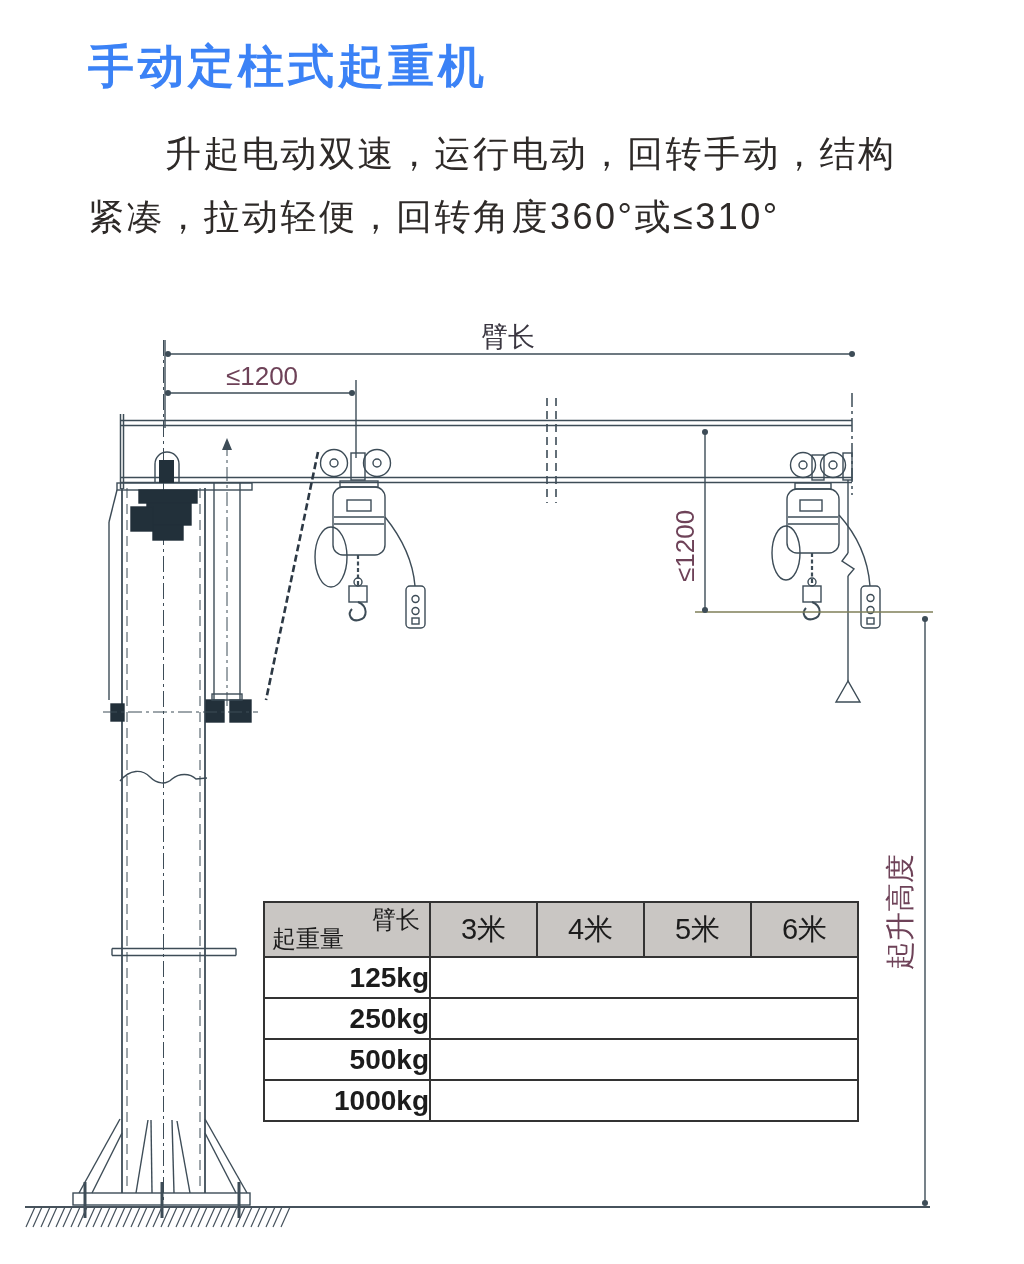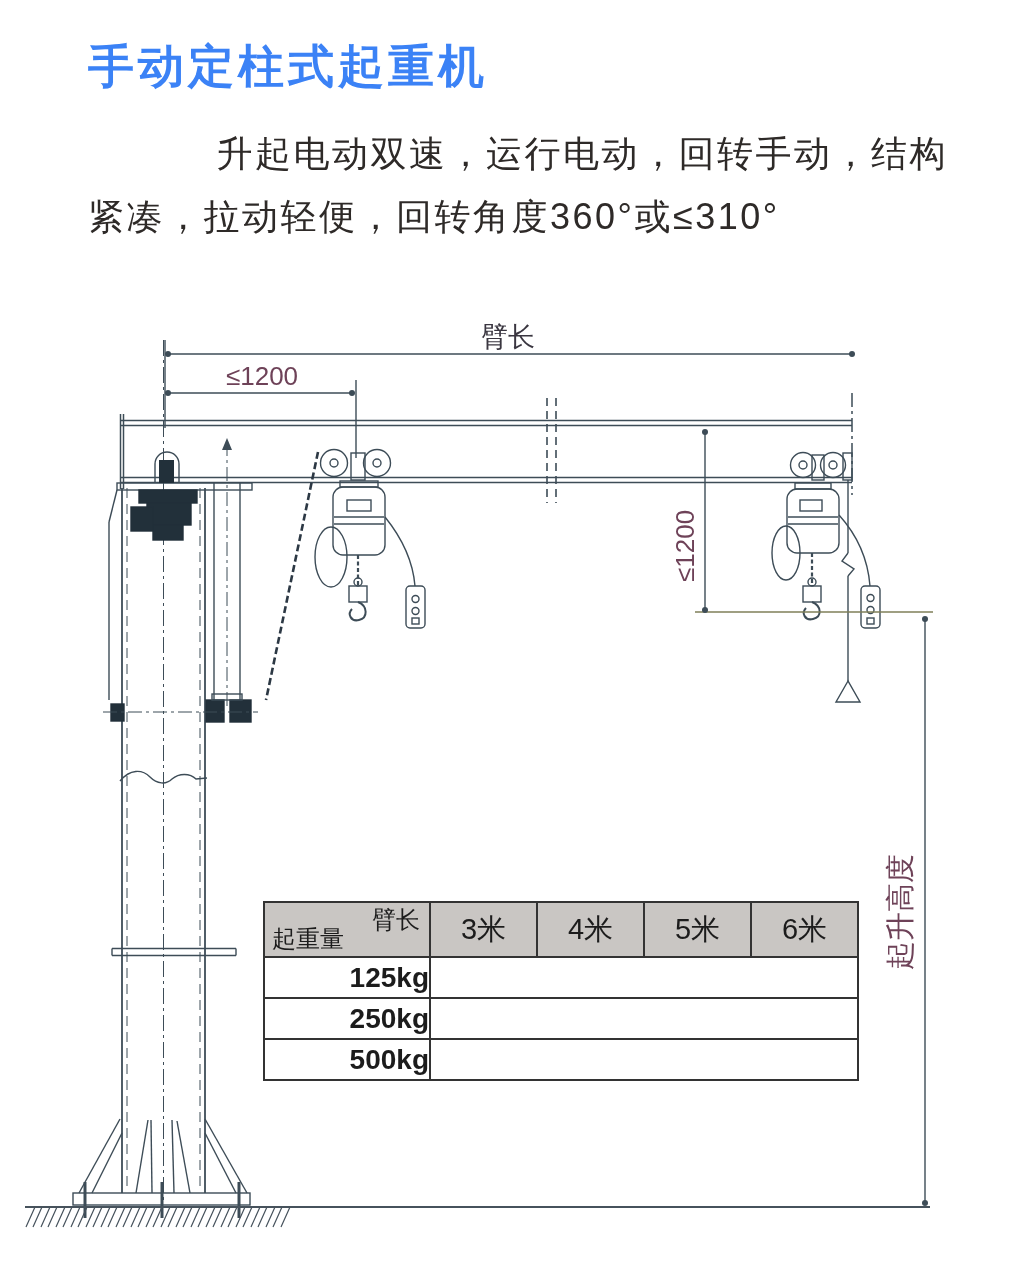--- a/index.html
+++ b/index.html
@@ -2,21 +2,21 @@
 <html><head>
 <meta charset="utf-8">
 <style>
   html,body{margin:0;padding:0;background:#ffffff;}
   #page{position:relative;width:1024px;height:1264px;background:#ffffff;overflow:hidden;
         font-family:"Liberation Sans","DejaVu Sans",sans-serif;}
   #doc-title{position:absolute;left:88px;top:36px;font-size:46px;font-weight:700;
              letter-spacing:4px;color:#3b82f6;margin:0;}
   .intro{position:absolute;left:88px;top:122px;width:860px;font-size:36px;color:#2e2a28;
          letter-spacing:2.5px;line-height:63px;}
-  .intro .l1{padding-left:77px;text-align:right;}
+  .intro .l1{padding-left:77px;}
   #drawing{position:absolute;left:0;top:310px;}
 
   
   #spec-table{position:absolute;left:263px;top:901px;border-collapse:collapse;table-layout:fixed;}
   #spec-table td{border:2px solid #333333;padding:0;text-align:center;vertical-align:middle;
                  color:#1c1c1c;background:#ffffff;}
   #spec-table tr.head td{background:#c9c6c3;height:53px;font-size:29px;font-weight:500;}
   #spec-table td.corner{position:relative;width:164px;
       background:linear-gradient(to bottom right,#c9c6c3 calc(50% - 1.6px),#333 calc(50% - 1.6px),#333 calc(50% + 1.6px),#c9c6c3 calc(50% + 1.6px));}
   .corner-top{position:absolute;top:1px;right:9px;font-size:24px;font-weight:500;color:#1c1c1c;}
@@ -218,16 +218,20 @@
       <td class="datacell" colspan="4"></td>
     </tr>
     <tr class="body">
       <td class="rowlabel">250kg</td>
       <td class="datacell" colspan="4"></td>
     </tr>
     <tr class="body">
       <td class="rowlabel">500kg</td>
       <td class="datacell" colspan="4"></td>
     </tr>
+    <tr class="body">
+      <td class="rowlabel">1000kg</td>
+      <td class="datacell" colspan="4"></td>
+    </tr>
   </tbody>
     </table>
 
 </div>
 
 </body></html>

